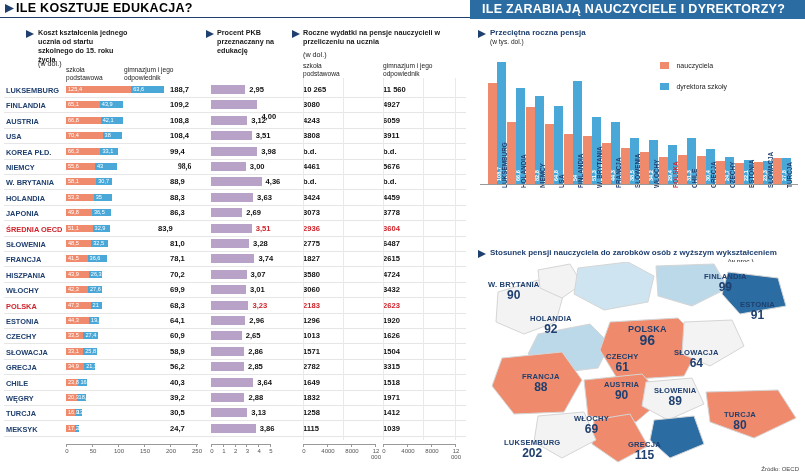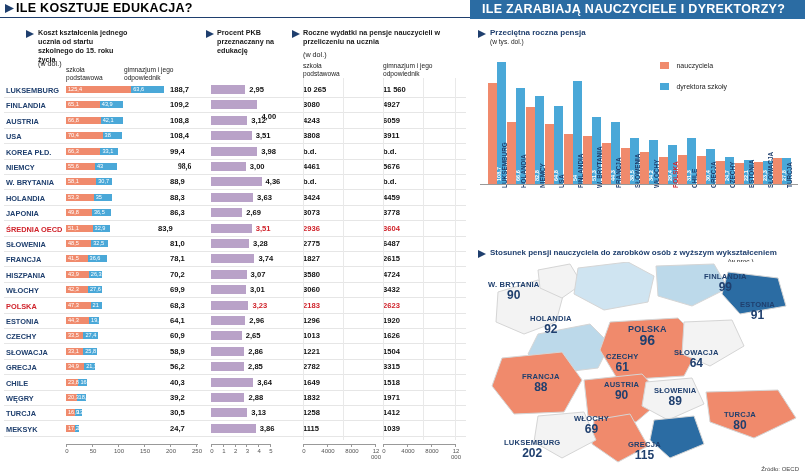--- a/index.html
+++ b/index.html
@@ -293,21 +293,21 @@
     <div class="num" style="left: 383px; top: 331.4px;">1626</div>
     <div class="rowline" style="top: 358.8px;"></div>
     <div class="rowlabel" style="top: 347.8px;">Słowacja</div>
     <div class="barblock bar-a" style="left: 66px; top: 347.8px; width: 17.212px;"></div>
     <div class="barblock bar-b" style="left: 83.212px; top: 347.8px; width: 13.416px;"></div>
     <div class="barval" style="left: 68px; top: 347.8px;">33,1</div>
     <div class="barval" style="left: 85.212px; top: 347.8px;">25,8</div>
     <div class="num" style="left: 170px; top: 346.8px;">58,9</div>
     <div class="bar-pkb" style="left: 211px; top: 346.8px; width: 33.176px;"></div>
     <div class="num" style="left: 248.176px; top: 346.8px;">2,86</div>
-    <div class="num" style="left: 303px; top: 346.8px;">1221</div>
+    <div class="num" style="left: 303px; top: 346.8px;">1571</div>
     <div class="num" style="left: 383px; top: 346.8px;">1504</div>
     <div class="rowline" style="top: 374.2px;"></div>
     <div class="rowlabel" style="top: 363.2px;">Grecja</div>
     <div class="barblock bar-a" style="left: 66px; top: 363.2px; width: 18.148px;"></div>
     <div class="barblock bar-b" style="left: 84.148px; top: 363.2px; width: 11.076px;"></div>
     <div class="barval" style="left: 68px; top: 363.2px;">34,9</div>
     <div class="barval" style="left: 86.148px; top: 363.2px;">21,3</div>
     <div class="num" style="left: 170px; top: 362.2px;">56,2</div>
     <div class="bar-pkb" style="left: 211px; top: 362.2px; width: 33.06px;"></div>
     <div class="num" style="left: 248.06px; top: 362.2px;">2,85</div>

